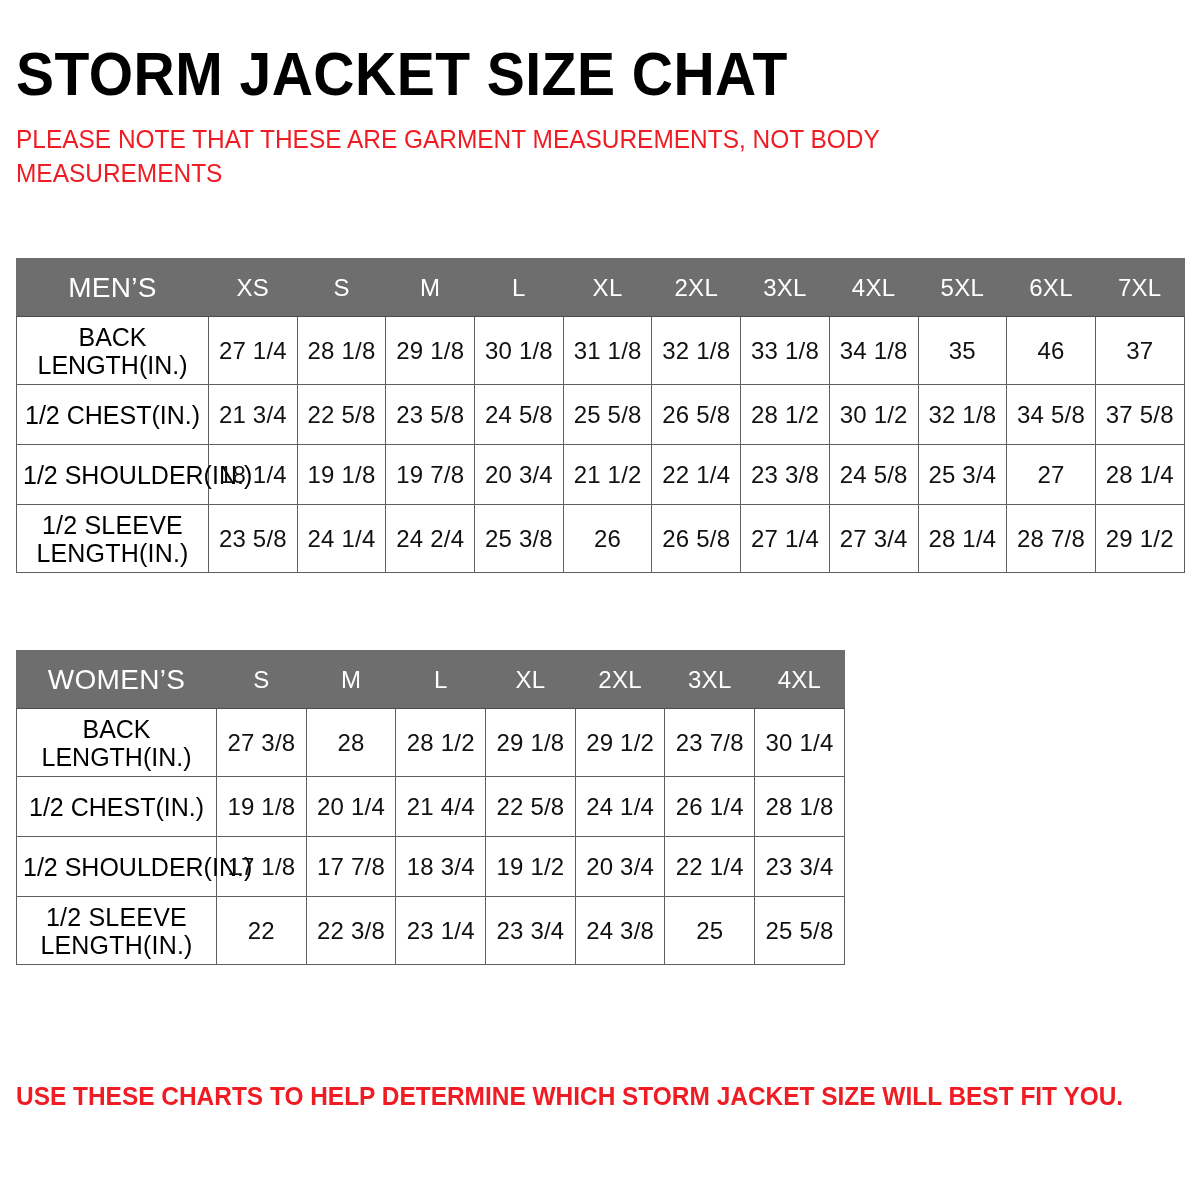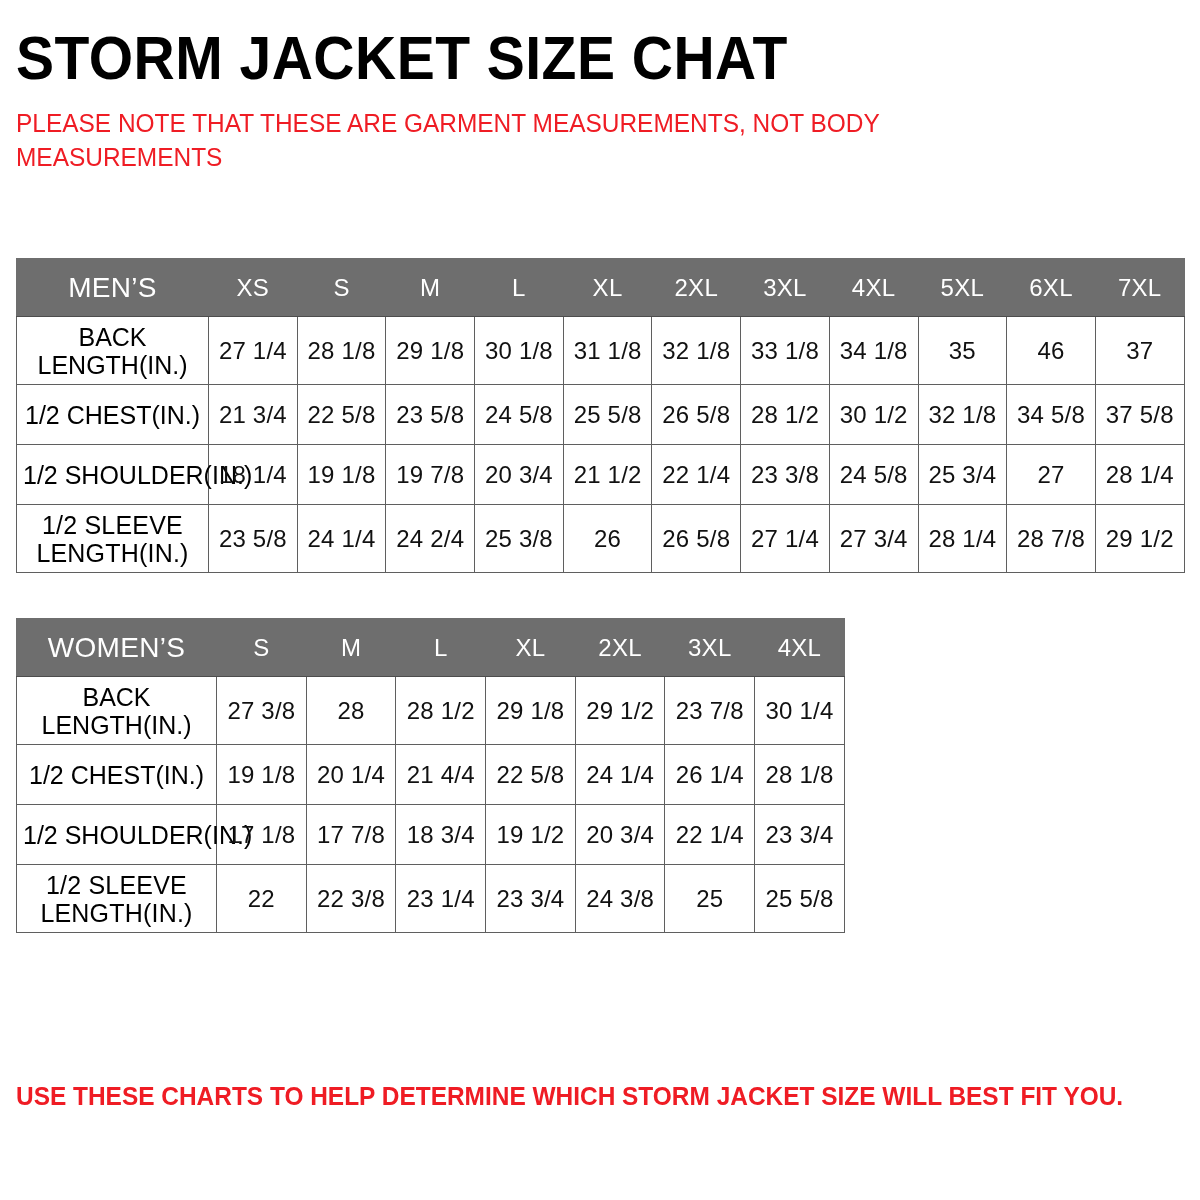--- a/index.html
+++ b/index.html
@@ -15,21 +15,21 @@
     color: #000000;
     overflow: hidden;
     position: relative;
   }
 
   .page {
     position: relative;
     width: 1200px;
     height: 876px;
     box-sizing: border-box;
-    padding: 0 16px;
+    padding: 16px 16px;
   }
 
   
   .title {
     margin: 0;
     padding-top: 26px;
     font-family: "Liberation Sans Narrow", "Liberation Sans", sans-serif;
     font-size: 62px;
     font-weight: bold;
     line-height: 1.02;
@@ -61,21 +61,21 @@
     line-height: 1.2;
     color: #ef1c24;
     transform: scaleX(0.94);
     transform-origin: left top;
     white-space: nowrap;
   }
 
   
   .chart-block { position: absolute; left: 16px; }
   #mens-block   { top: 258px; }
-  #womens-block { top: 618px; }
+  #womens-block { top: 650px; }
 
   table.size-table {
     border-collapse: collapse;
     table-layout: fixed;
     background: #ffffff;
   }
 
   table.size-table th,
   table.size-table td {
     border: 1px solid #5f5f5f;

